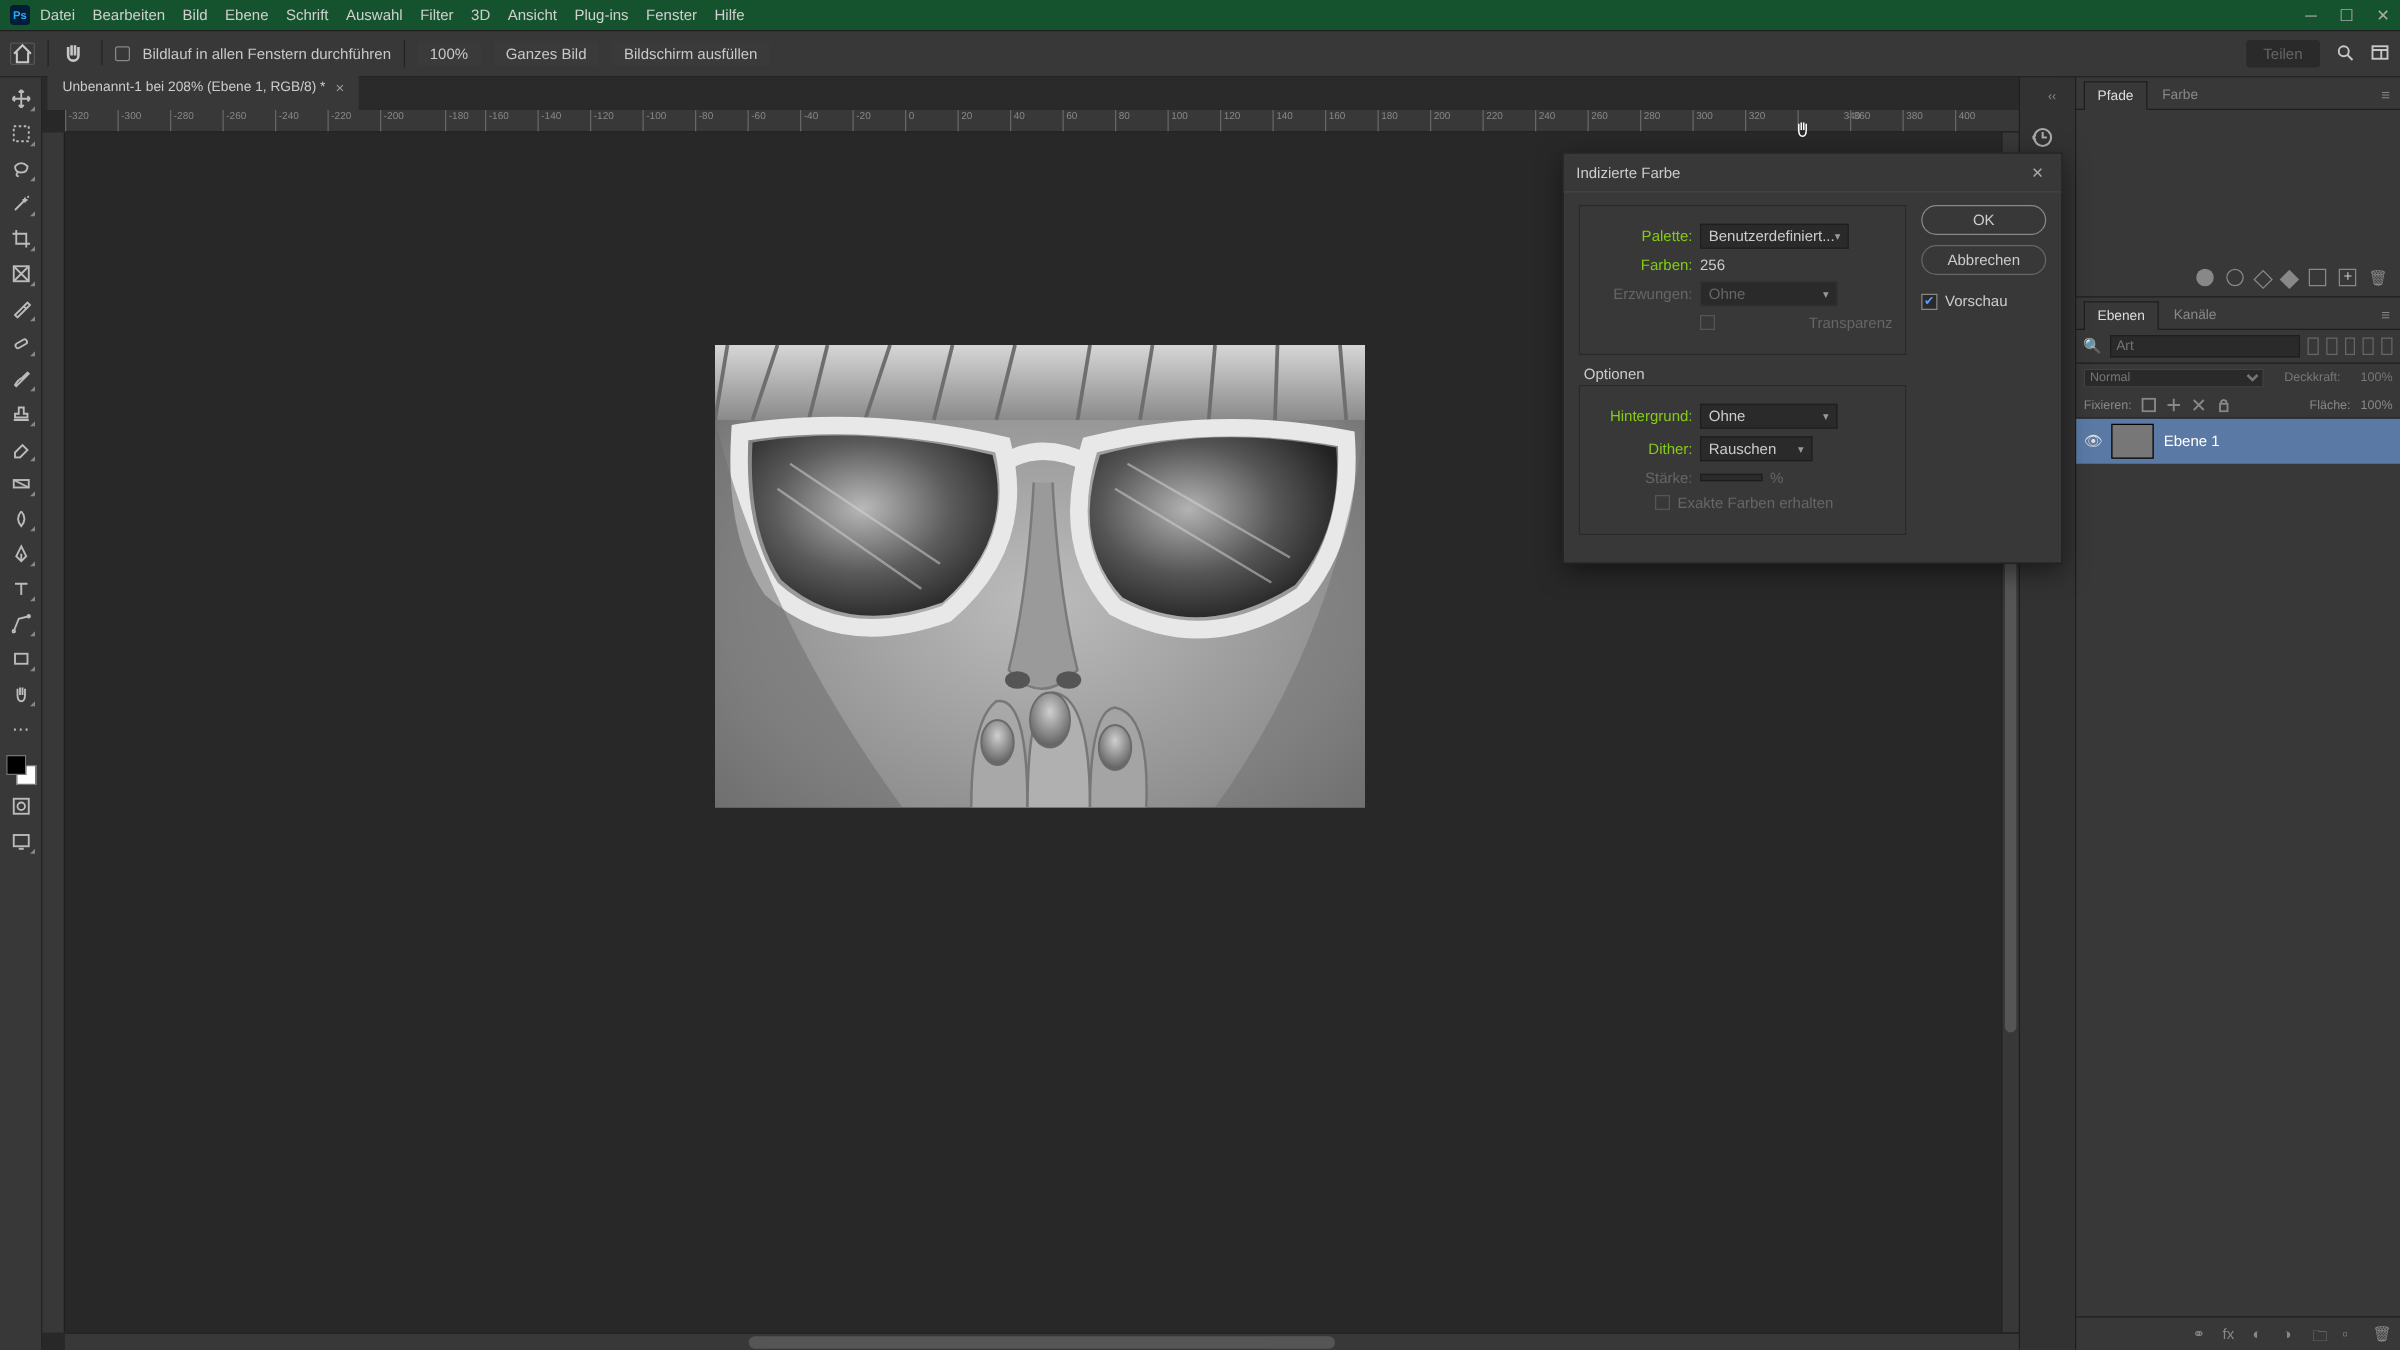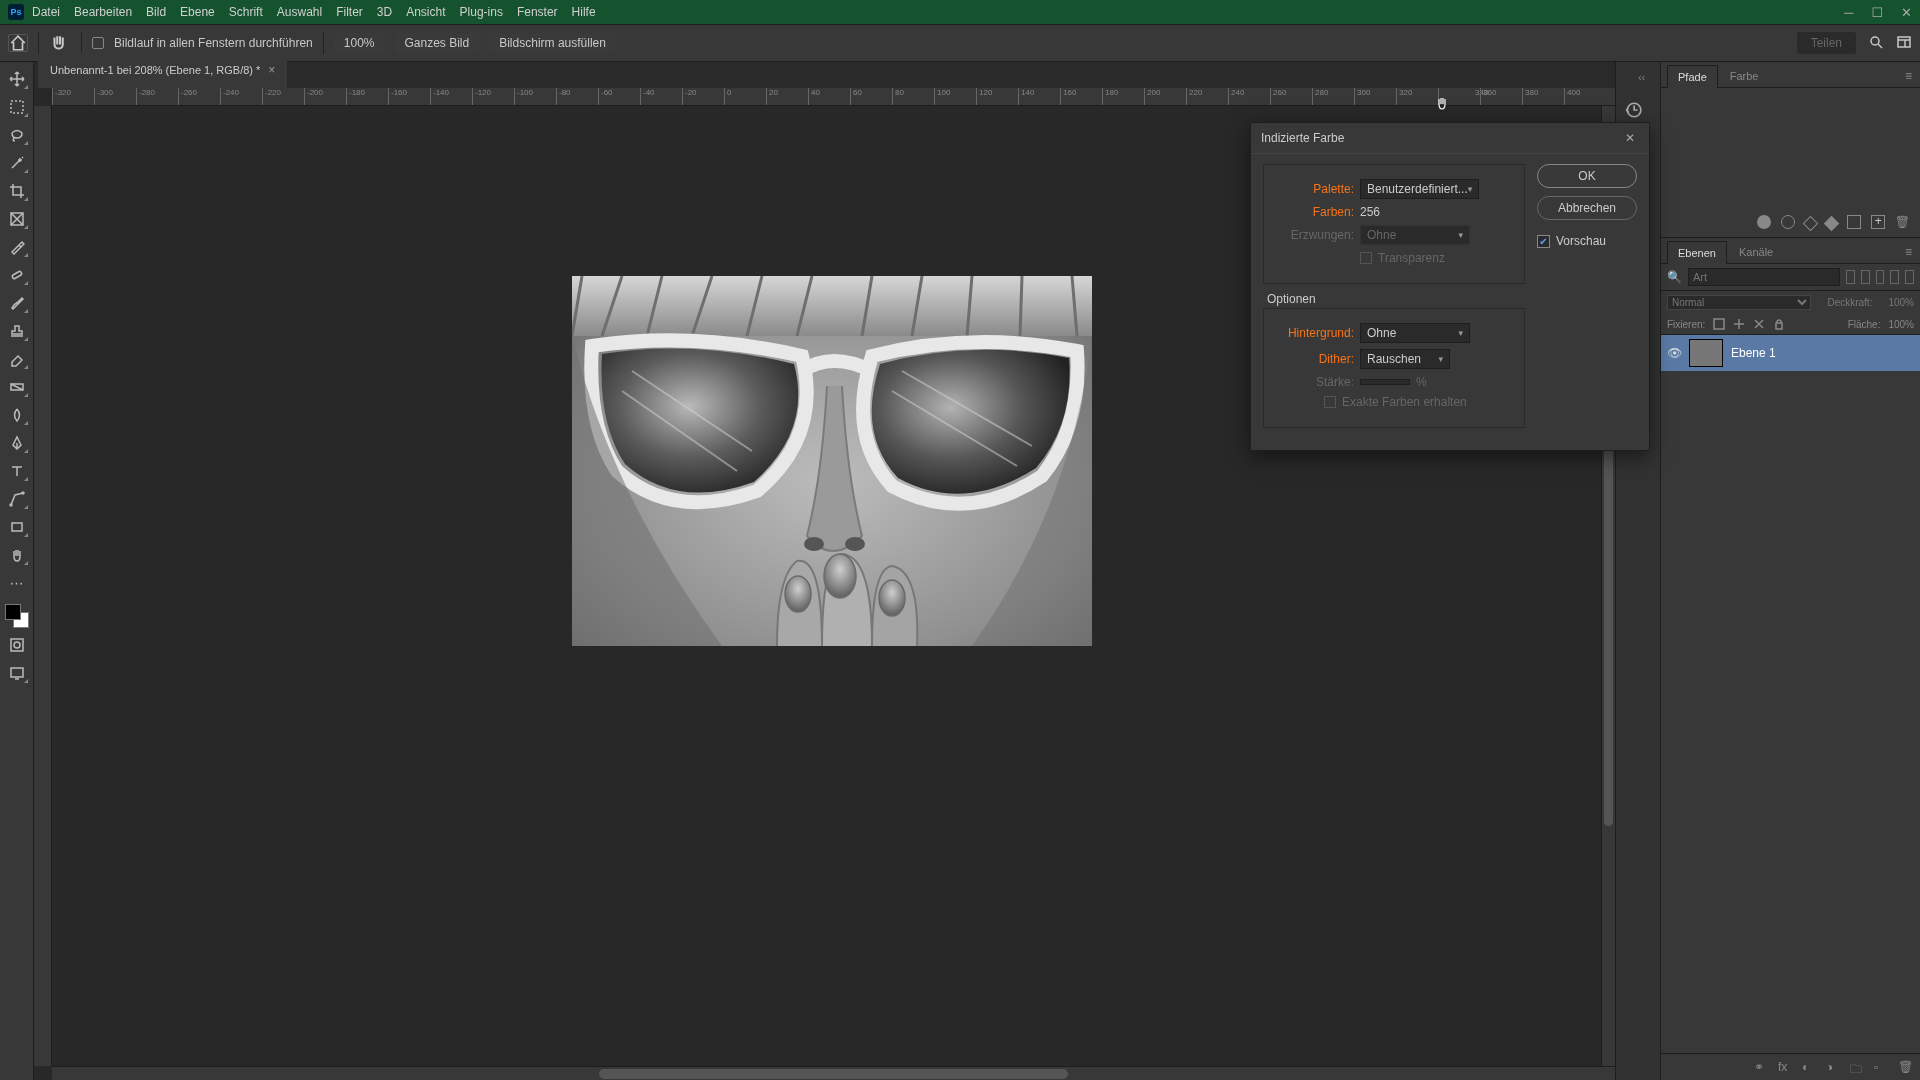--- a/index.html
+++ b/index.html
@@ -82,21 +82,21 @@
 .dialog .titlebar2 .x { margin-left: auto; width: 18px; height: 18px; display: flex; align-items: center; justify-content: center; color: #aaa; }
 .dialog .content { display: flex; padding: 10px 12px 14px; gap: 12px; }
 .dialog .left { flex: 1; }
 .dialog .right { width: 100px; display: flex; flex-direction: column; gap: 8px; }
 .dialog .btn { border: 1px solid #666; border-radius: 14px; padding: 4px 0; text-align: center; background: #383838; }
 .dialog .btn.primary { border-color: #888; }
 .dialog .chkrow { display: flex; align-items: center; gap: 6px; margin-top: 6px; }
 .dialog .chkrow .chk { width: 13px; height: 13px; border: 1px solid #888; background: #2a2a2a; display: flex; align-items: center; justify-content: center; font-size: 10px; color: #5aa0ff; }
 .dialog .fieldset { border: 1px solid #2a2a2a; padding: 8px 10px 12px; margin-bottom: 8px; }
 .dialog .row { display: flex; align-items: center; margin: 6px 0; gap: 6px; }
-.dialog .row label { width: 80px; text-align: right; color: #f97316; }
+.dialog .row label { width: 80px; text-align: right; color: #84cc16; }
 .dialog .row.disabled label, .dialog .row.disabled .val { color: #666; }
 .dialog .sel { background: #2a2a2a; border: 1px solid #1e1e1e; padding: 2px 6px; min-width: 110px; display: flex; align-items: center; justify-content: space-between; }
 .dialog .sel.disabled { color: #666; border-color: #333; }
 .dialog .sel .caret { font-size: 9px; color: #999; }
 .dialog .num { background: #2a2a2a; border: 1px solid #1e1e1e; padding: 2px 6px; width: 50px; }
 .dialog .optlabel { margin: 4px 0 2px 4px; }
 
 
 svg { fill: none; stroke: currentColor; stroke-width: 1.5; }
 
@@ -307,21 +307,21 @@
       </div>
     </div>
     <div class="ruler-h" id="rulerH">
         <span class="tick" style="left: 0px;">-320</span>
         <span class="tick" style="left: 42px;">-300</span>
         <span class="tick" style="left: 84px;">-280</span>
         <span class="tick" style="left: 126px;">-260</span>
         <span class="tick" style="left: 168px;">-240</span>
         <span class="tick" style="left: 210px;">-220</span>
         <span class="tick" style="left: 252px;">-200</span>
-        <span class="tick" style="left: 294px;">-180</span>
+        <span class="tick" style="left: 304px;">-180</span>
         <span class="tick" style="left: 336px;">-160</span>
         <span class="tick" style="left: 378px;">-140</span>
         <span class="tick" style="left: 420px;">-120</span>
         <span class="tick" style="left: 462px;">-100</span>
         <span class="tick" style="left: 504px;">-80</span>
         <span class="tick" style="left: 546px;">-60</span>
         <span class="tick" style="left: 588px;">-40</span>
         <span class="tick" style="left: 630px;">-20</span>
         <span class="tick" style="left: 672px;">0</span>
         <span class="tick" style="left: 714px;">20</span>
@@ -538,21 +538,21 @@
           <label>Farben:</label>
           <span>256</span>
         </div>
         <div class="row disabled">
           <label>Erzwungen:</label>
           <div class="sel disabled">
               <span class="val">Ohne</span>
               <span class="caret">▾</span>
             </div>
         </div>
-        <div class="row disabled" style="padding-left:86px;">
+        <div class="row disabled" style="padding-left:86px;justify-content:space-between;">
           <span class="chk" style="width:12px;height:12px;border:1px solid #555;"></span>
           <span class="val">Transparenz</span>
         </div>
       </div>
       <div class="optlabel">Optionen</div>
       <div class="fieldset">
         <div class="row">
           <label>Hintergrund:</label>
           <div class="sel">
               <span>Ohne</span>

